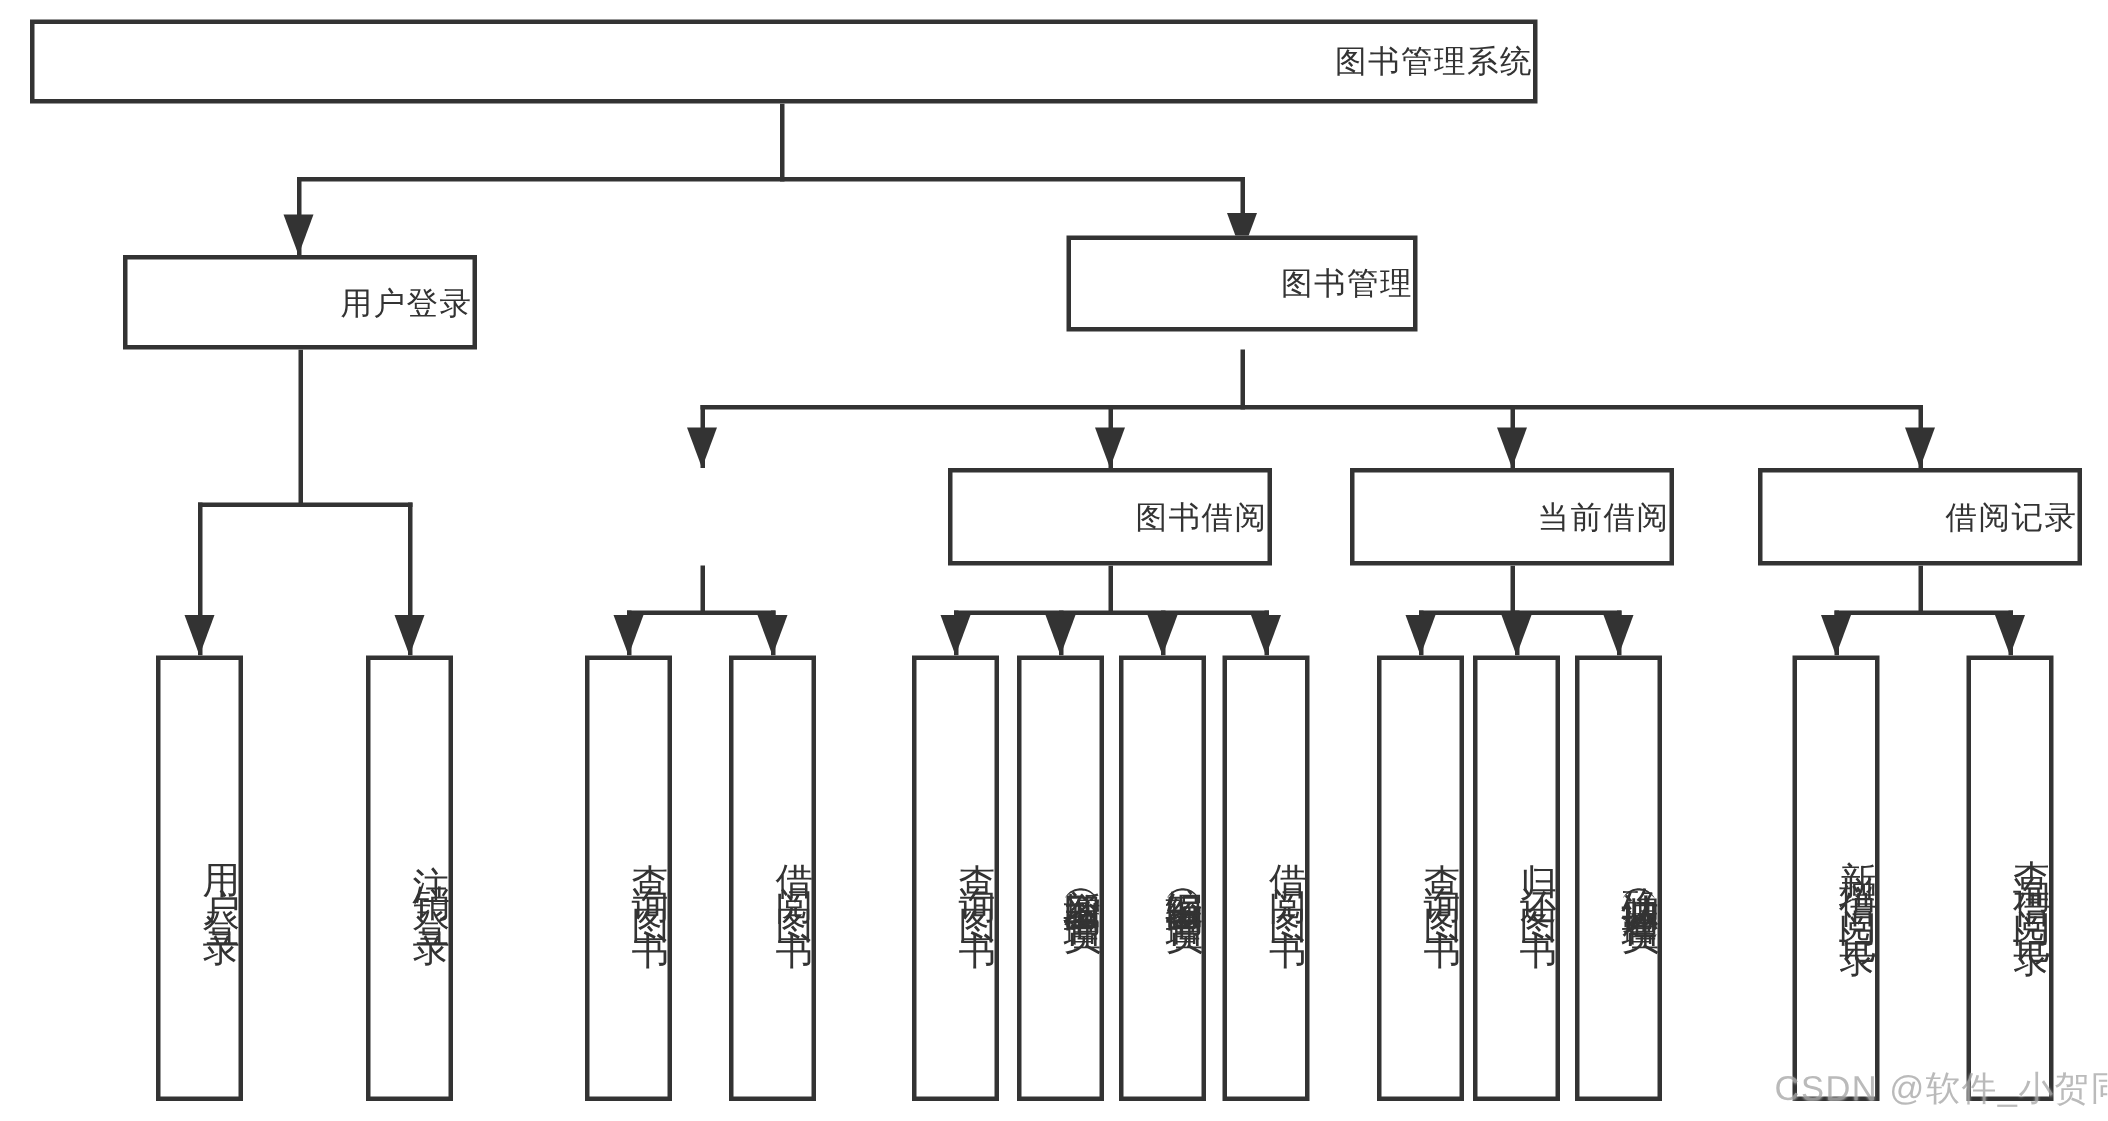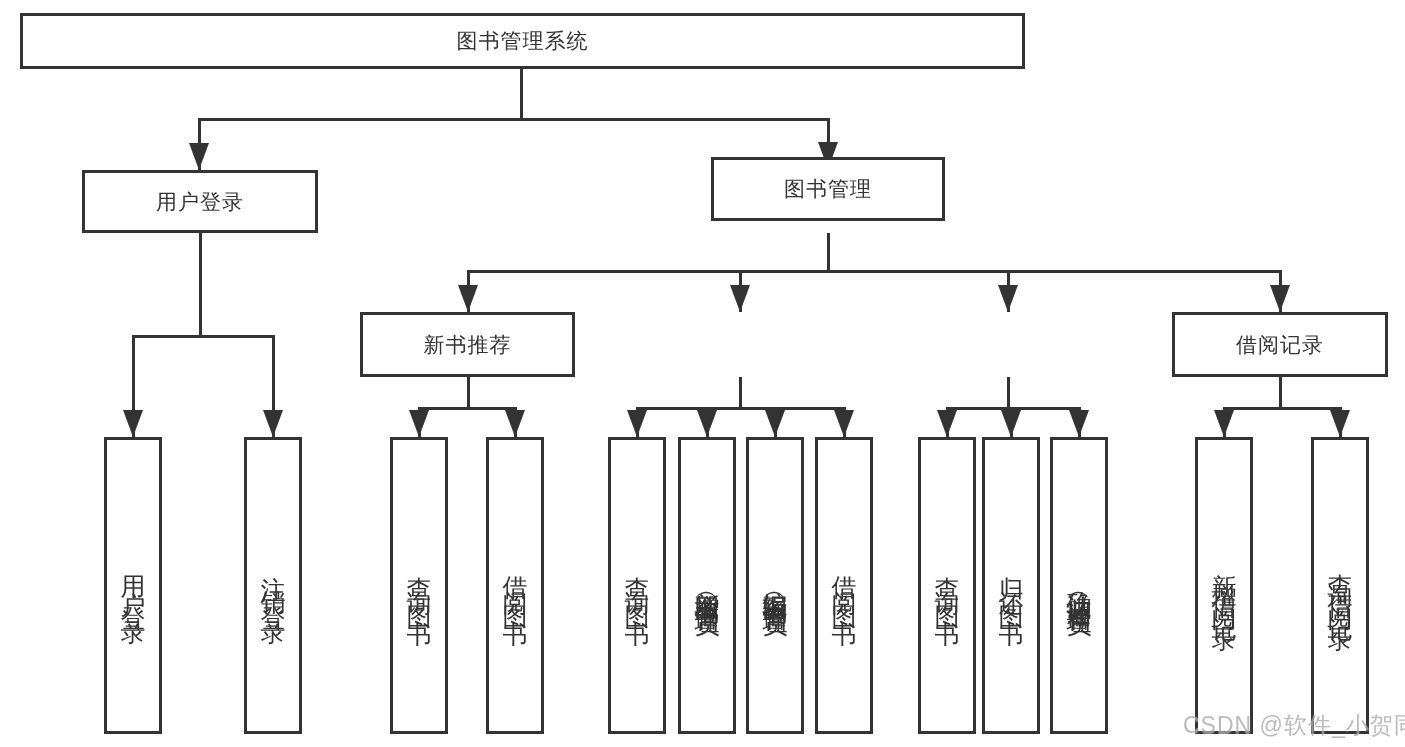--- a/index.html
+++ b/index.html
@@ -6,21 +6,21 @@
   .canvas {
     position:relative; width:1405px; height:747px;
     background:var(--page-bg,#fff);
     font-family:"Liberation Sans", sans-serif;
     overflow:hidden;
   }
   .box {
     position:absolute; box-sizing:border-box;
     border:3px solid var(--line,#333);
     background:var(--box-bg,#fff);
-    display:flex; align-items:center; justify-content:center;
+    display:flex; align-items:center; justify-content:flex-end;
     color:var(--text,#333);
   }
   .hdr { font-size:21px; letter-spacing:1px; }
   .vtext {
     writing-mode:vertical-rl; text-orientation:mixed;
     font-size:25px; color:var(--text,#333); line-height:1;
   }
   .ls-loose { letter-spacing:15px; }
   .ls-med   { letter-spacing:11px; }
   .ls-tight { letter-spacing:3px; }
@@ -106,22 +106,25 @@
     <span>图书管理系统</span>
   </div>
 
   <div class="box hdr" style="left:82px;top:170px;width:236px;height:63px">
     <span>用户登录</span>
   </div>
   <div class="box hdr" style="left:711px;top:157px;width:234px;height:64px">
     <span>图书管理</span>
   </div>
 
-  <div class="box hdr" style="left:360px;top:312px;width:215px;height:65px">
-    <span>新书推荐</span>
+  <div class="box hdr" style="left:632px;top:312px;width:216px;height:65px">
+    <span>图书借阅</span>
+  </div>
+  <div class="box hdr" style="left:900px;top:312px;width:216px;height:65px">
+    <span>当前借阅</span>
   </div>
   <div class="box hdr" style="left:1172px;top:312px;width:216px;height:65px">
     <span>借阅记录</span>
   </div>
 
   <div class="box" style="left:104px;top:437px;width:58px;height:297px">
     <span class="vtext ls-loose">用户登录</span>
   </div>
   <div class="box" style="left:244px;top:437px;width:58px;height:297px">
     <span class="vtext ls-loose">注销登录</span>

